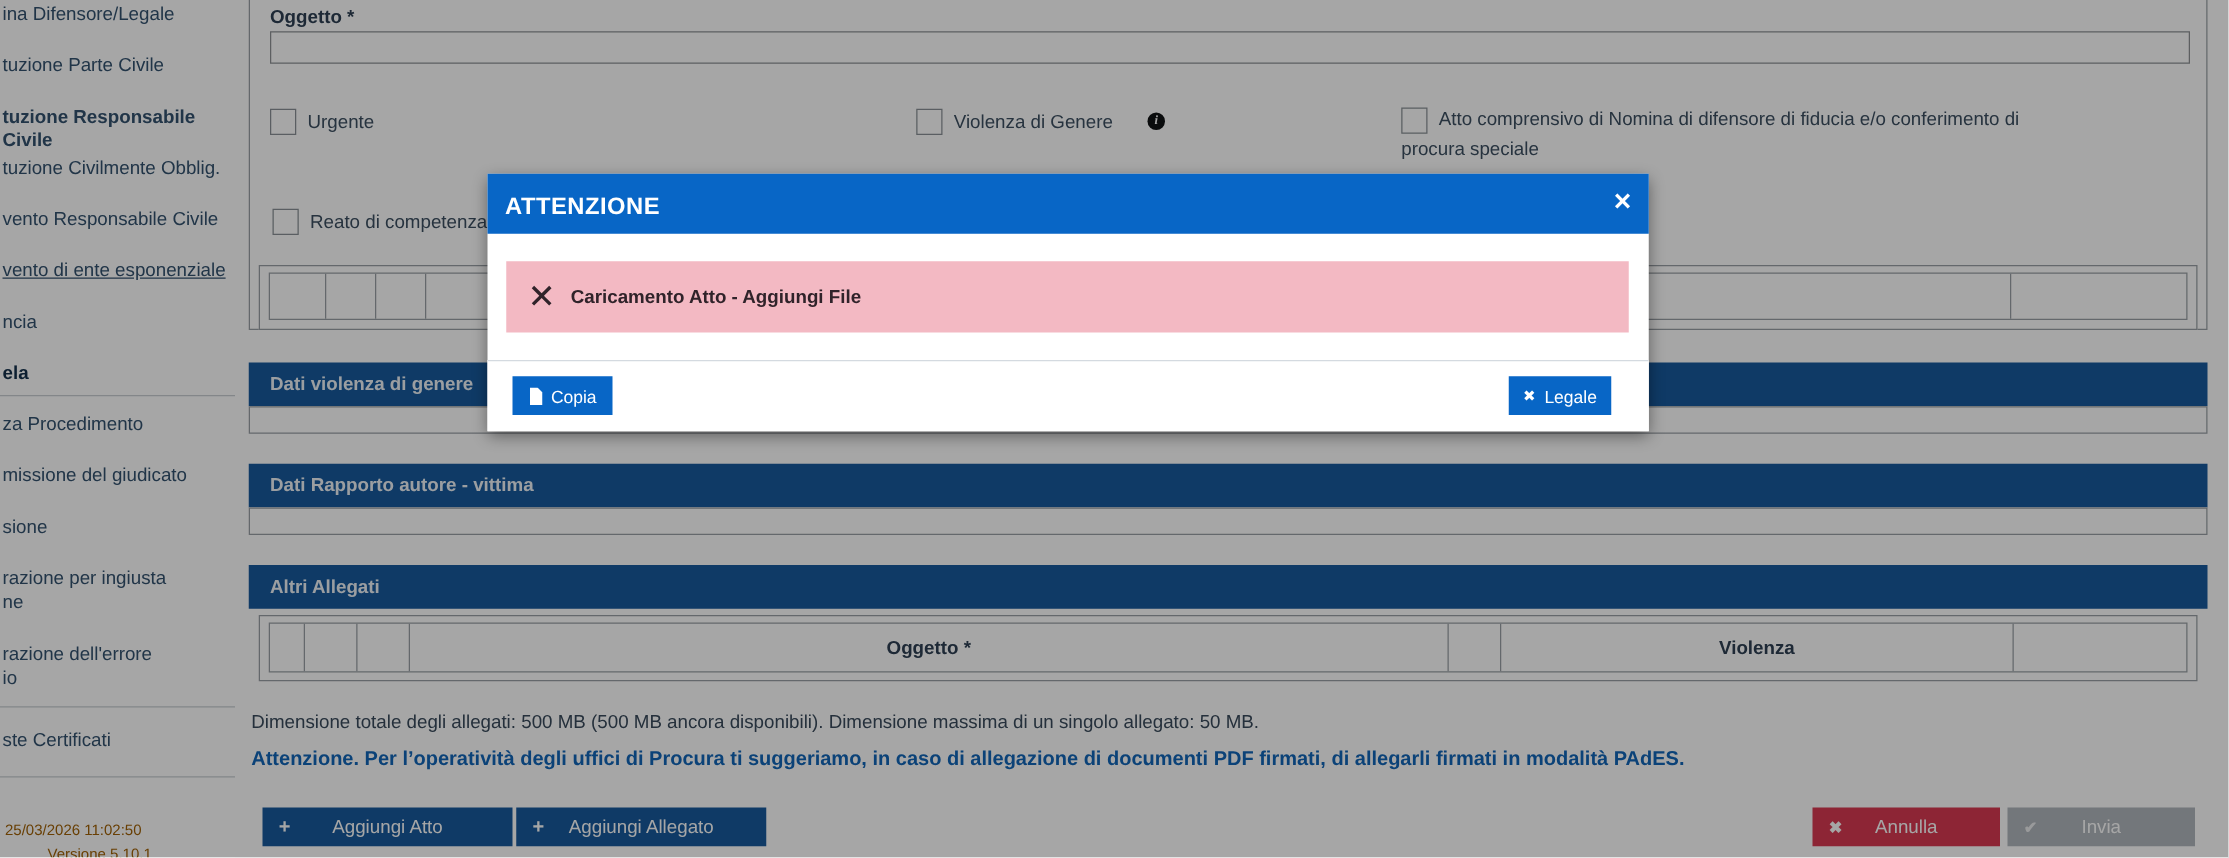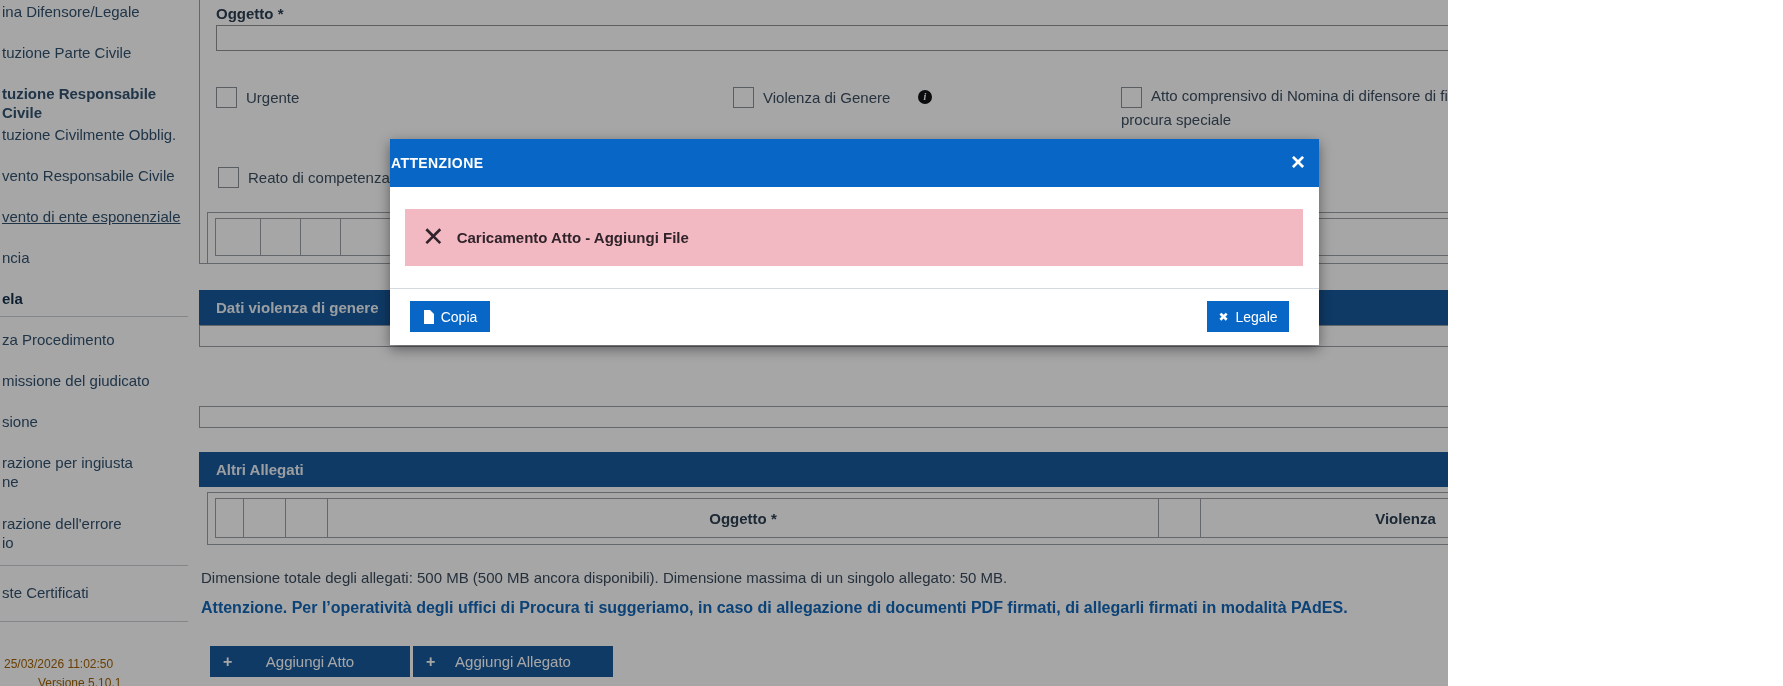--- a/index.html
+++ b/index.html
@@ -1,16 +1,16 @@
 <!DOCTYPE html>
 <html><head>
 <meta charset="utf-8">
 <style>
   html,body{margin:0;padding:0;background:#ffffff;}
-  .screen{position:relative;width:1448px;height:686px;overflow:hidden;background:#ffffff;
+  .screen{position:relative;width:1783px;height:686px;overflow:hidden;background:#ffffff;
           font-family:"Liberation Sans", sans-serif;}
   .abs{position:absolute;}
 
   
   .sidebar-item{position:absolute;left:2px;right:6px;font-size:15px;line-height:19px;
                 color:#33526f;white-space:pre-line;cursor:pointer;}
   .sidebar-item.active{font-weight:bold;color:#14314c;}
   .sb-sep{position:absolute;left:0;width:188px;height:1px;background:#c9ced3;}
 
   .panel{position:absolute;border:1px solid #9aa0a6;background:#ffffff;box-sizing:border-box;}
@@ -45,21 +45,21 @@
 
   .note{position:absolute;left:201px;font-size:15px;color:#3a4b5c;}
   .attn{position:absolute;left:201px;font-size:16px;font-weight:bold;color:#1266b8;}
   .stamp{position:absolute;font-size:12px;color:#a16207;}
 
   
   .backdrop{position:absolute;left:0;top:0;width:1783px;height:686px;background:rgba(0,0,0,0.35);z-index:10;}
   .modal{position:absolute;left:390px;top:139px;width:929px;height:206px;background:#ffffff;z-index:20;
          box-shadow:0 4px 12px rgba(0,0,0,0.45);}
   .modal-header{position:absolute;left:0;top:0;right:0;height:48px;background:#0866c6;}
-  .modal-title{position:absolute;left:1px;top:16px;color:#ffffff;font-size:14px;font-weight:bold;
+  .modal-title{position:absolute;left:14px;top:16px;color:#ffffff;font-size:19px;font-weight:bold;
                letter-spacing:0.4px;}
   .modal-close{position:absolute;right:14px;top:8px;color:#ffffff;font-size:24px;font-weight:bold;
                cursor:pointer;line-height:30px;}
   .alert-box{position:absolute;left:15px;top:70px;width:898px;height:57px;background:#f3b9c3;
              display:flex;align-items:center;}
   .alert-x{font-size:27px;color:#30232a;margin:0 12px 0 17px;line-height:27px;}
   .alert-msg{font-size:15px;font-weight:bold;color:#30232a;}
   .modal-footer{position:absolute;left:0;top:149px;right:0;height:57px;background:#ffffff;
                 border-top:1px solid #d4dae0;box-sizing:border-box;}
   .btn-blue{position:absolute;top:12px;height:31px;background:#0866c6;color:#ffffff;font-size:14px;
@@ -124,20 +124,23 @@
     <div class="cell" style="width:40px;"></div>
     <div class="cell grow"></div>
     <div class="cell" style="width:140px;"></div>
   </div>
 
   <div class="bar" style="top:290px;">
     <span>Dati violenza di genere</span>
   </div>
   <div class="strip" style="top:325px;"></div>
 
+  <div class="bar" style="top:371px;">
+    <span>Dati Rapporto autore - vittima</span>
+  </div>
   <div class="strip" style="top:406px;"></div>
 
   <div class="bar" style="top:452px;">
     <span>Altri Allegati</span>
   </div>
   <div class="panel" style="left:207px;top:492px;width:1551px;height:53px;"></div>
   <div class="tbl" style="left:215px;top:498px;width:1535px;height:40px;">
     <div class="cell" style="width:28px;"></div>
     <div class="cell" style="width:42px;"></div>
     <div class="cell" style="width:42px;"></div>

